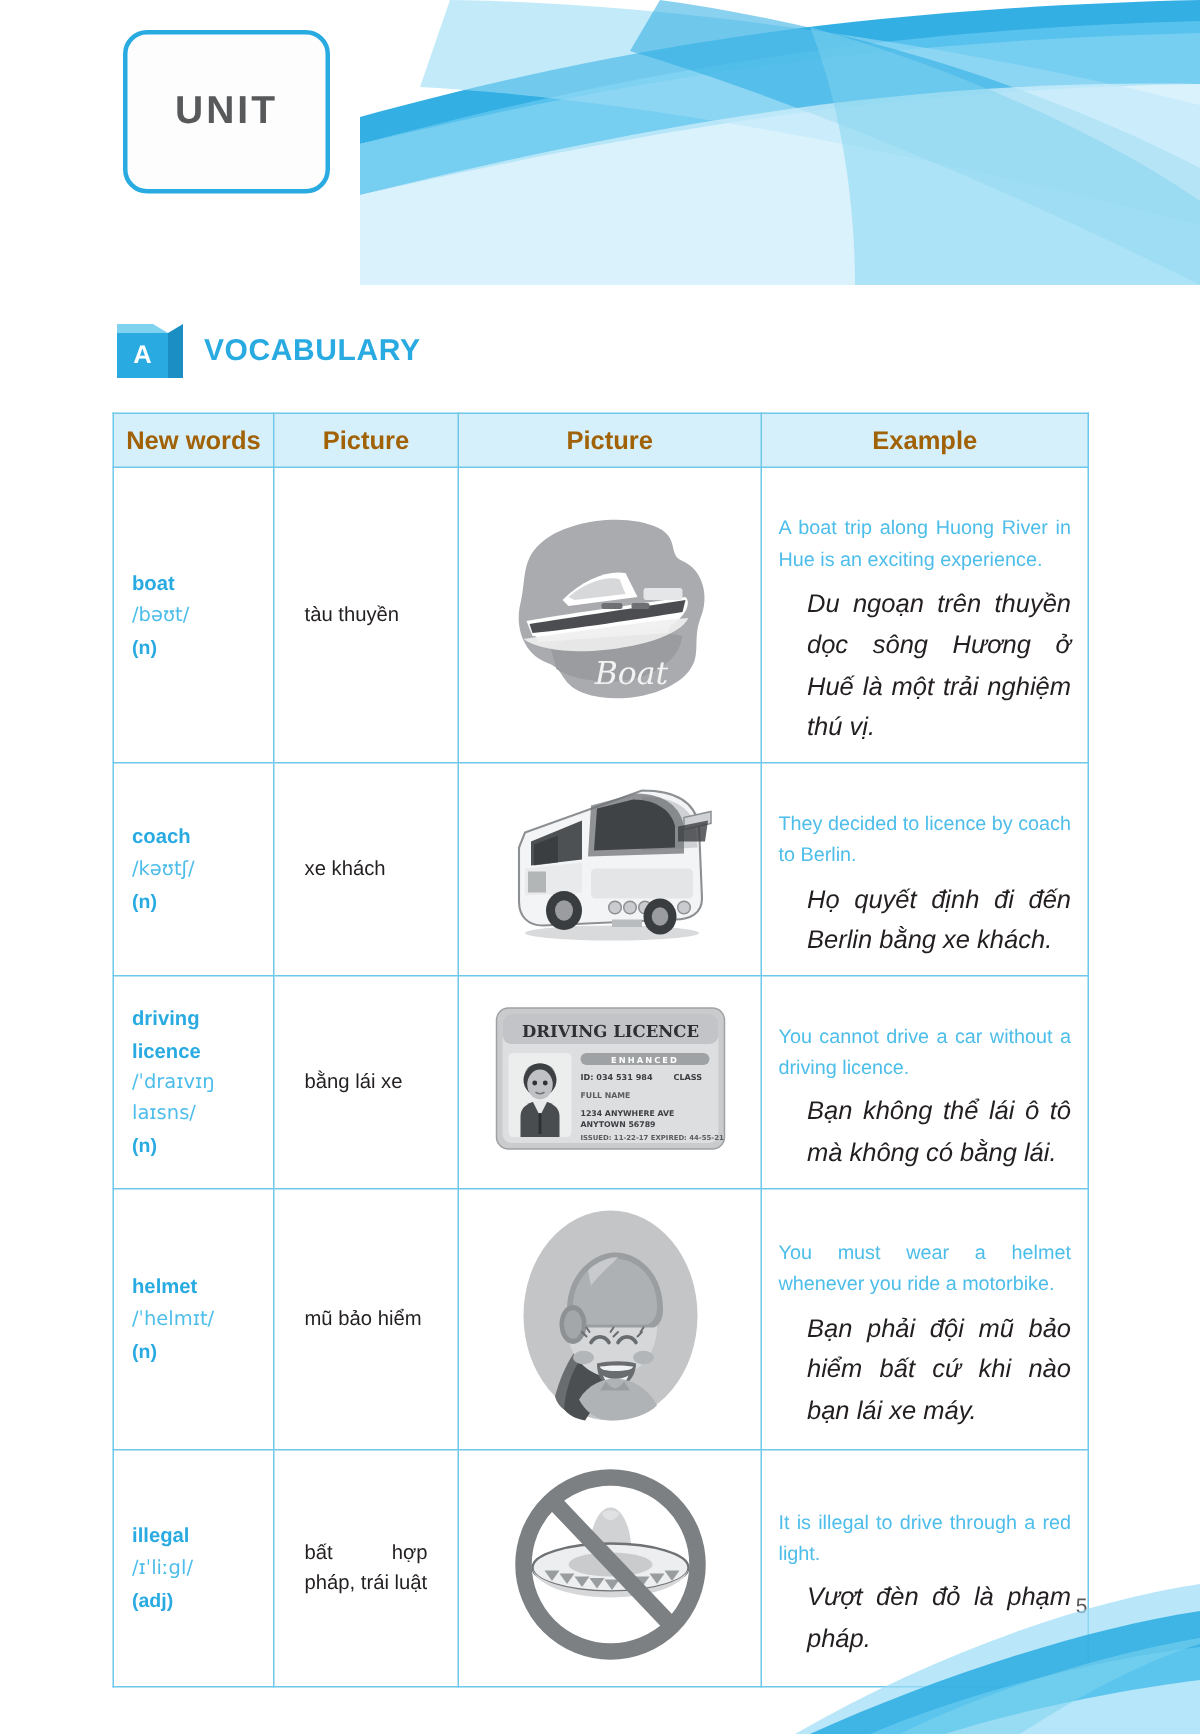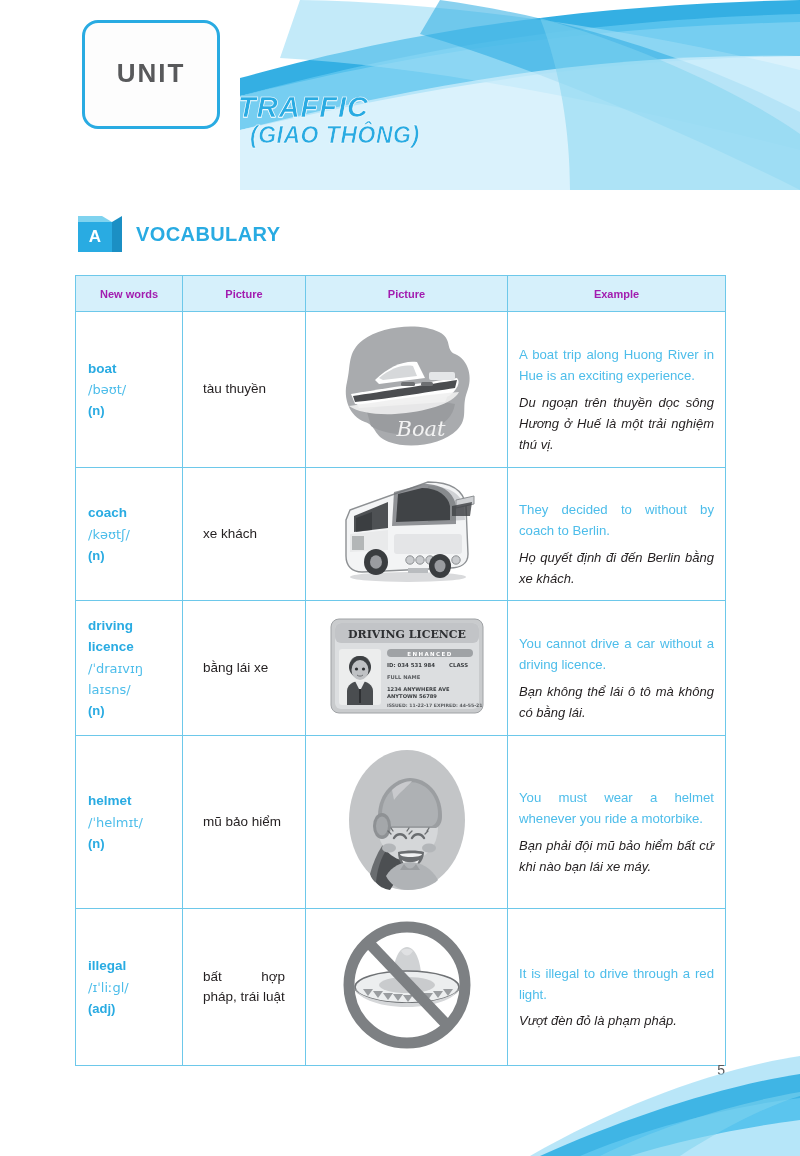--- a/index.html
+++ b/index.html
@@ -91,22 +91,22 @@
     width:650px;
     border-collapse:collapse;
     table-layout:fixed;
   }
   .vocab-table th, .vocab-table td {
     border:1px solid #6dc8ea;
     vertical-align:middle;
   }
   .vocab-table thead th {
     background:#d6f0fb;
-    color:#a21caf;
-    font-size:11px;
+    color:#a16207;
+    font-size:17px;
     font-weight:bold;
     height:36px;
     text-align:center;
   }
   col.c-word { width:107px; }
   col.c-meaning { width:123px; }
   col.c-picture { width:202px; }
   col.c-example { width:218px; }
 
   td.cell-word {
@@ -125,23 +125,24 @@
   }
   td.cell-picture { text-align:center; padding:8px 4px; }
   td.cell-example { padding:9px 11px; }
 
   .ex-en {
     font-size:13.2px; color:#4dbdea;
     text-align:justify; text-align-last:left;
     line-height:1.62; margin-bottom:5px;margin-top:20px;
   }
   .ex-vi {
-    font-size:13px; color:#231f20; font-style:italic;
+    font-size:17px; color:#231f20; font-style:italic;
     text-align:justify; text-align-last:left;
     line-height:1.62;
+    margin-left:19px;
   }
 
   .pic-wrap { display:inline-block; }
 
   
   .page-number {
     position:absolute; right:75px; bottom:78px;
     font-size:14px; color:#58595B;
   }
 </style>
@@ -158,24 +159,20 @@
       <path d="M200,0 C330,18 460,60 560,112 L560,190 C440,130 300,70 180,34 Z" fill="#29ABE2" opacity="0.55"></path>
       <path d="M0,130 C170,88 350,52 560,56 L560,190 L0,190 Z" fill="#cdeefb" opacity="0.75"></path>
       <path d="M300,18 C400,46 500,92 560,134 L560,190 L330,190 C330,130 320,70 300,18 Z" fill="#7fd3ef" opacity="0.5"></path>
     </svg>
   </div>
 
   <div class="unit-badge">
     <div class="unit-word">UNIT</div>
   </div>
 
-  <div class="title-block">
-    <div class="title-main">TRAFFIC</div>
-    <div class="title-sub">(GIAO THÔNG)</div>
-  </div>
 
   <div class="section-head">
     <div class="cube">
       <div class="cube-top"></div>
       <div class="cube-side"></div>
       <div class="cube-face">A</div>
     </div>
     <div class="section-title">VOCABULARY</div>
   </div>
 
@@ -258,21 +255,21 @@
               <circle cx="124" cy="84" r="4.2" fill="#c9cbce" stroke="#8d9093" stroke-width="1"></circle>
               <rect x="76" y="92" width="20" height="5" fill="#b9bcbf"></rect>
               <ellipse cx="44" cy="86" rx="12" ry="13" fill="#3a3d40"></ellipse>
               <ellipse cx="44" cy="86" rx="6" ry="6.8" fill="#9a9ca0"></ellipse>
               <ellipse cx="108" cy="90" rx="11" ry="12" fill="#3a3d40"></ellipse>
               <ellipse cx="108" cy="90" rx="5.5" ry="6.2" fill="#9a9ca0"></ellipse>
             </svg>
           </span>
         </td>
         <td class="cell-example">
-          <div class="ex-en">They decided to without by coach to Berlin.</div>
+          <div class="ex-en">They decided to licence by coach to Berlin.</div>
           <div class="ex-vi">Họ quyết định đi đến Berlin bằng xe khách.</div>
         </td>
       </tr>
 
       <tr style="height:135px">
         <td class="cell-word">
           <span class="word-term">driving licence</span>
           <span class="word-phon">/ˈdraɪvɪŋ laɪsns/</span>
           <span class="word-pos">(n)</span>
         </td>

